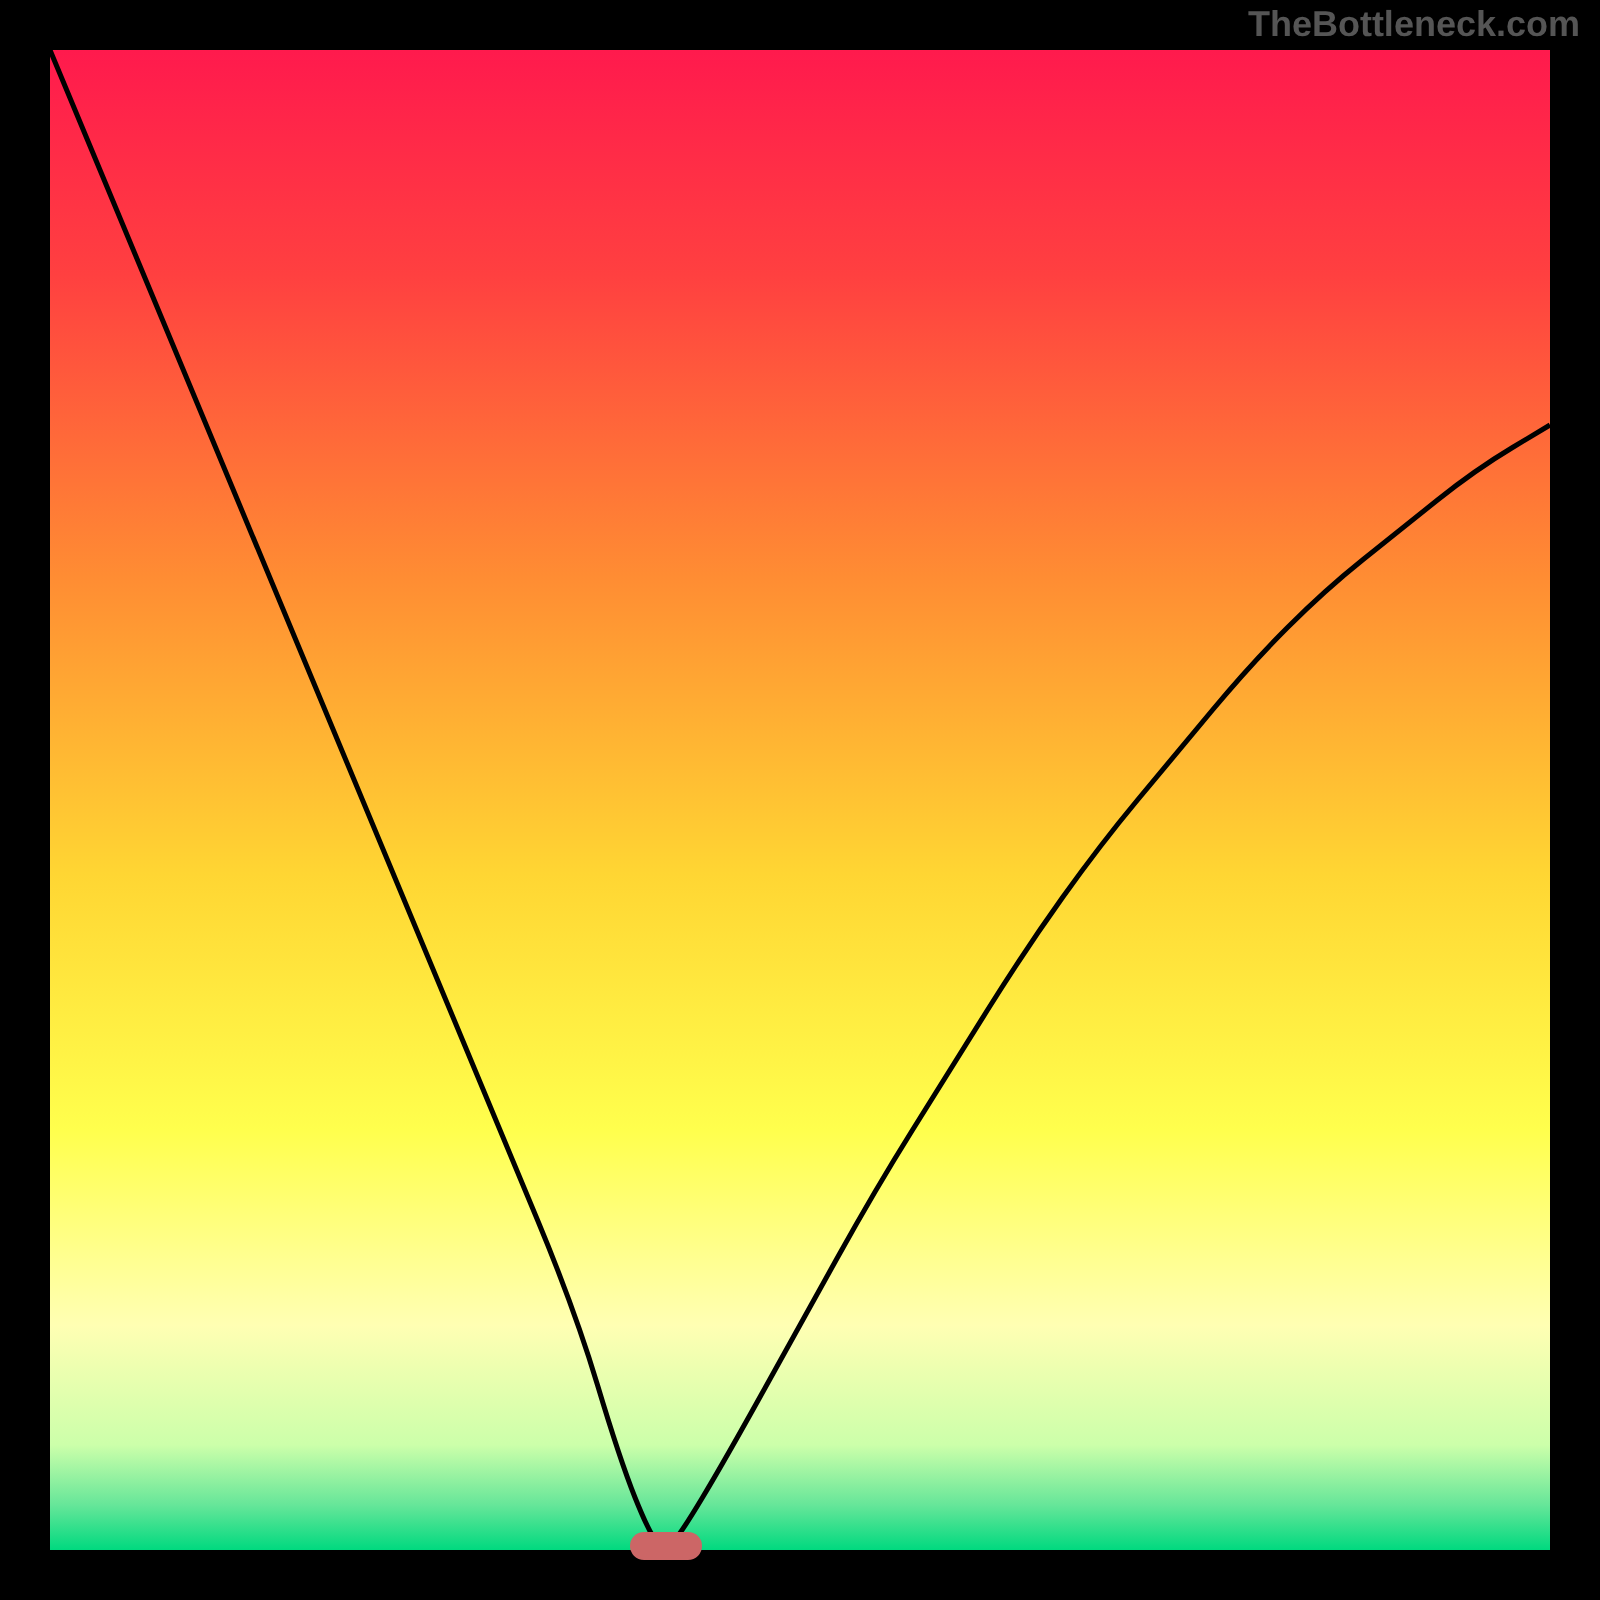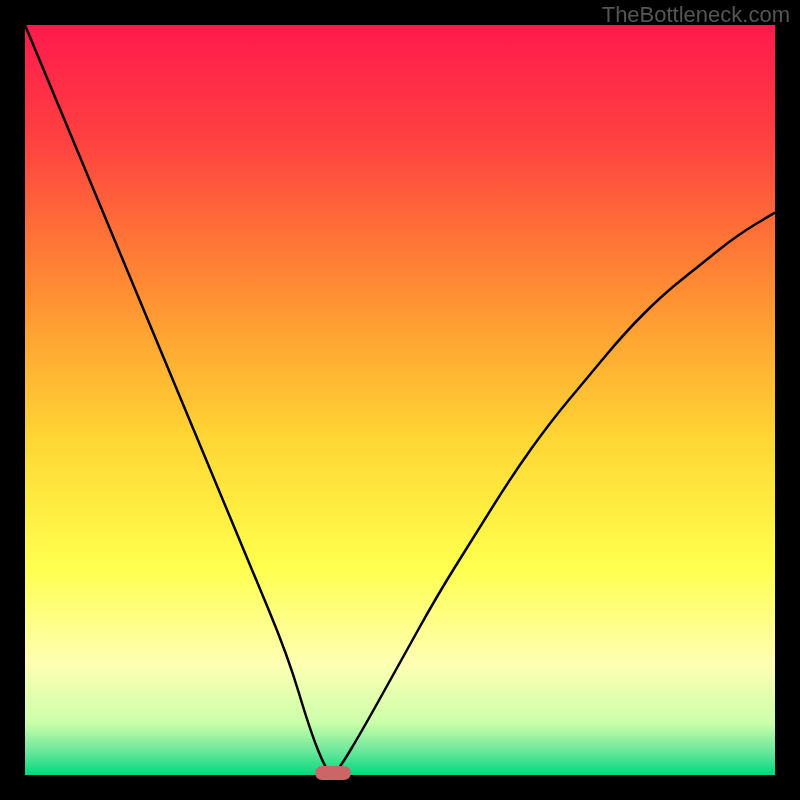--- a/index.html
+++ b/index.html
@@ -16,22 +16,22 @@
     left: 25px;
     top: 25px;
     width: 750px;
     height: 750px;
   }
   .watermark {
     position: absolute;
     top: 2px;
     right: 10px;
     color: #555;
-    font-size: 22px;
-    font-weight: 400;
+    font-size: 18px;
+    font-weight: 700;
     z-index: 10;
   }
   .marker {
     position: absolute;
     width: 36px;
     height: 14px;
     background: #cc6666;
     border-radius: 7px;
     z-index: 5;
   }

